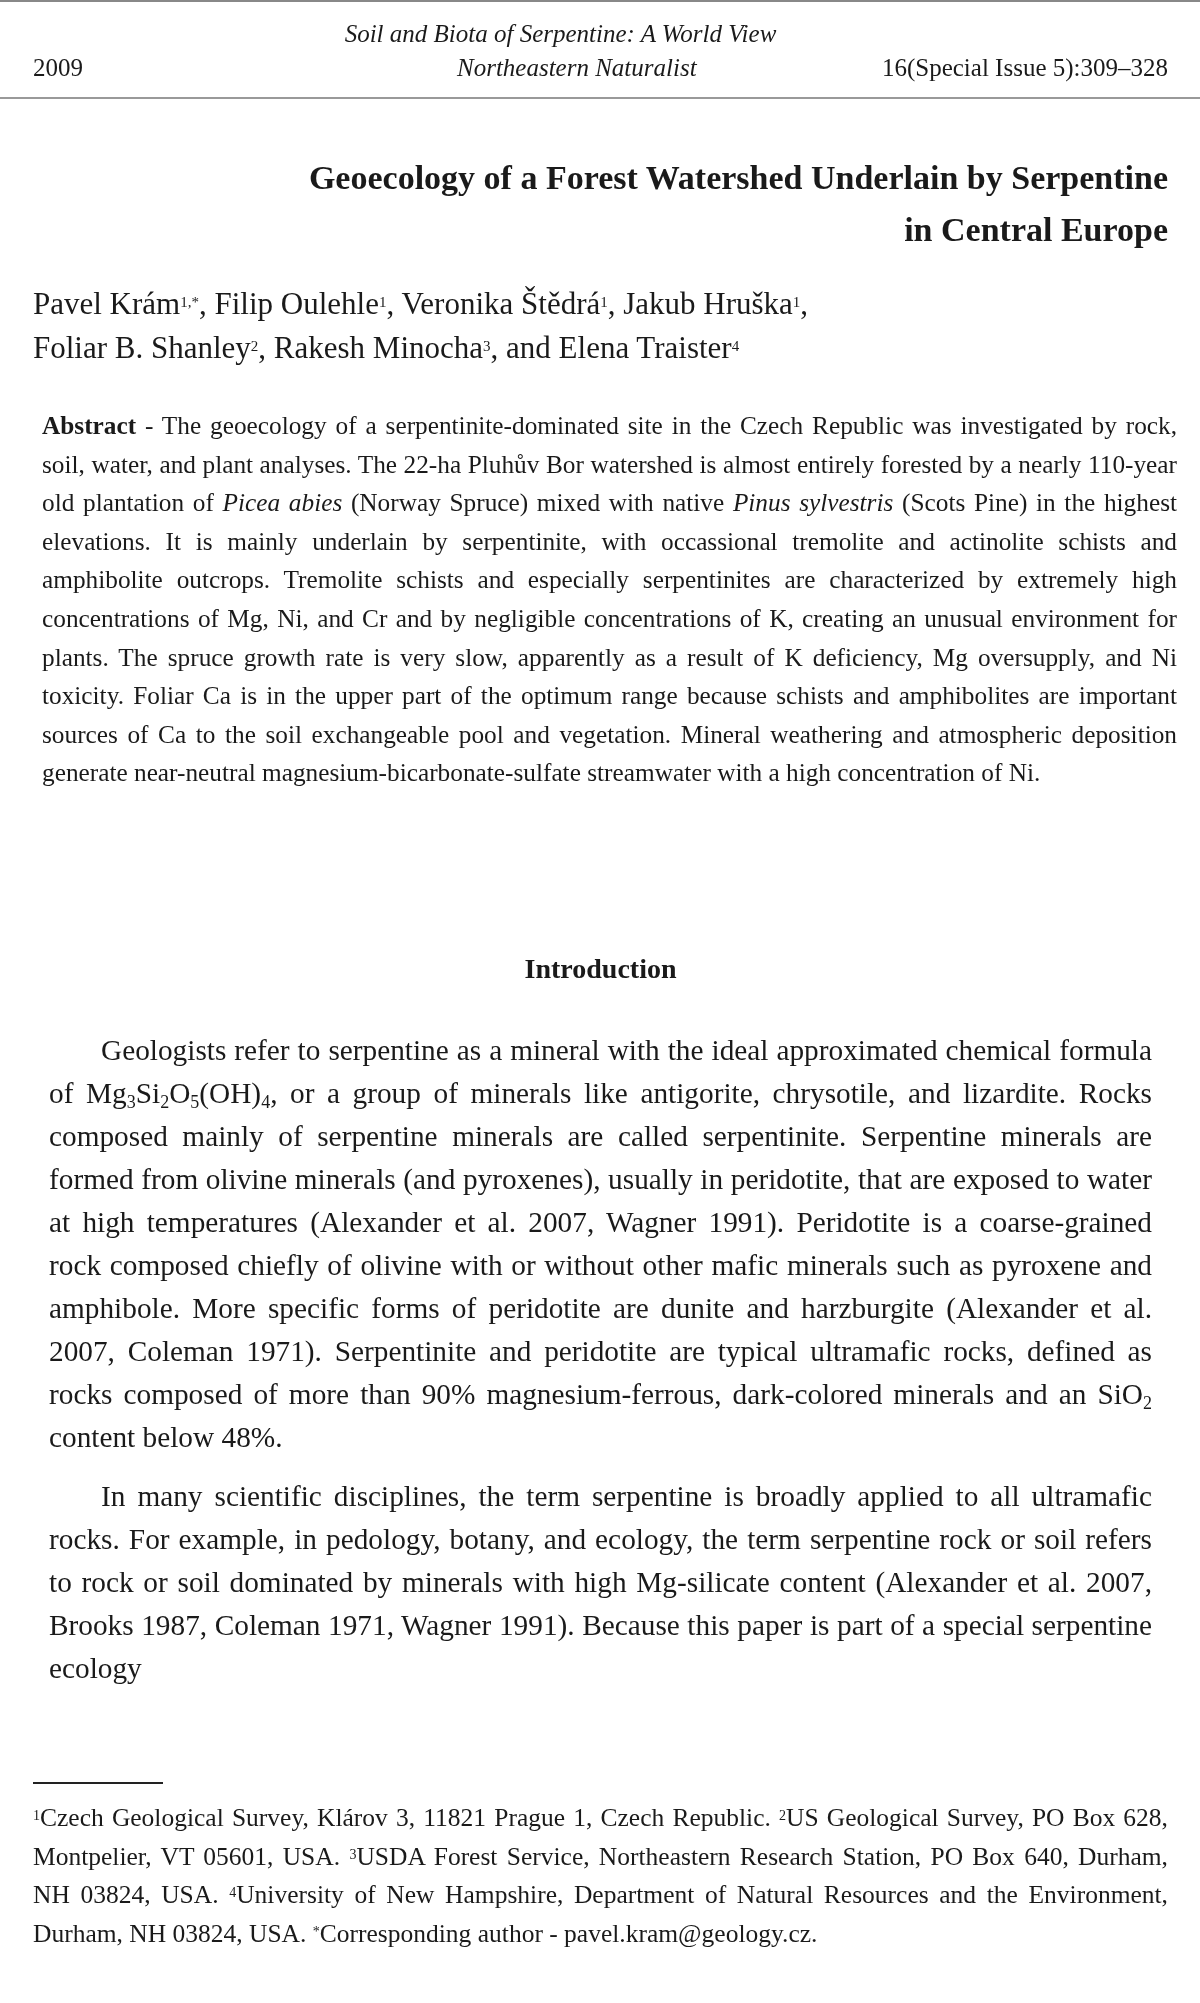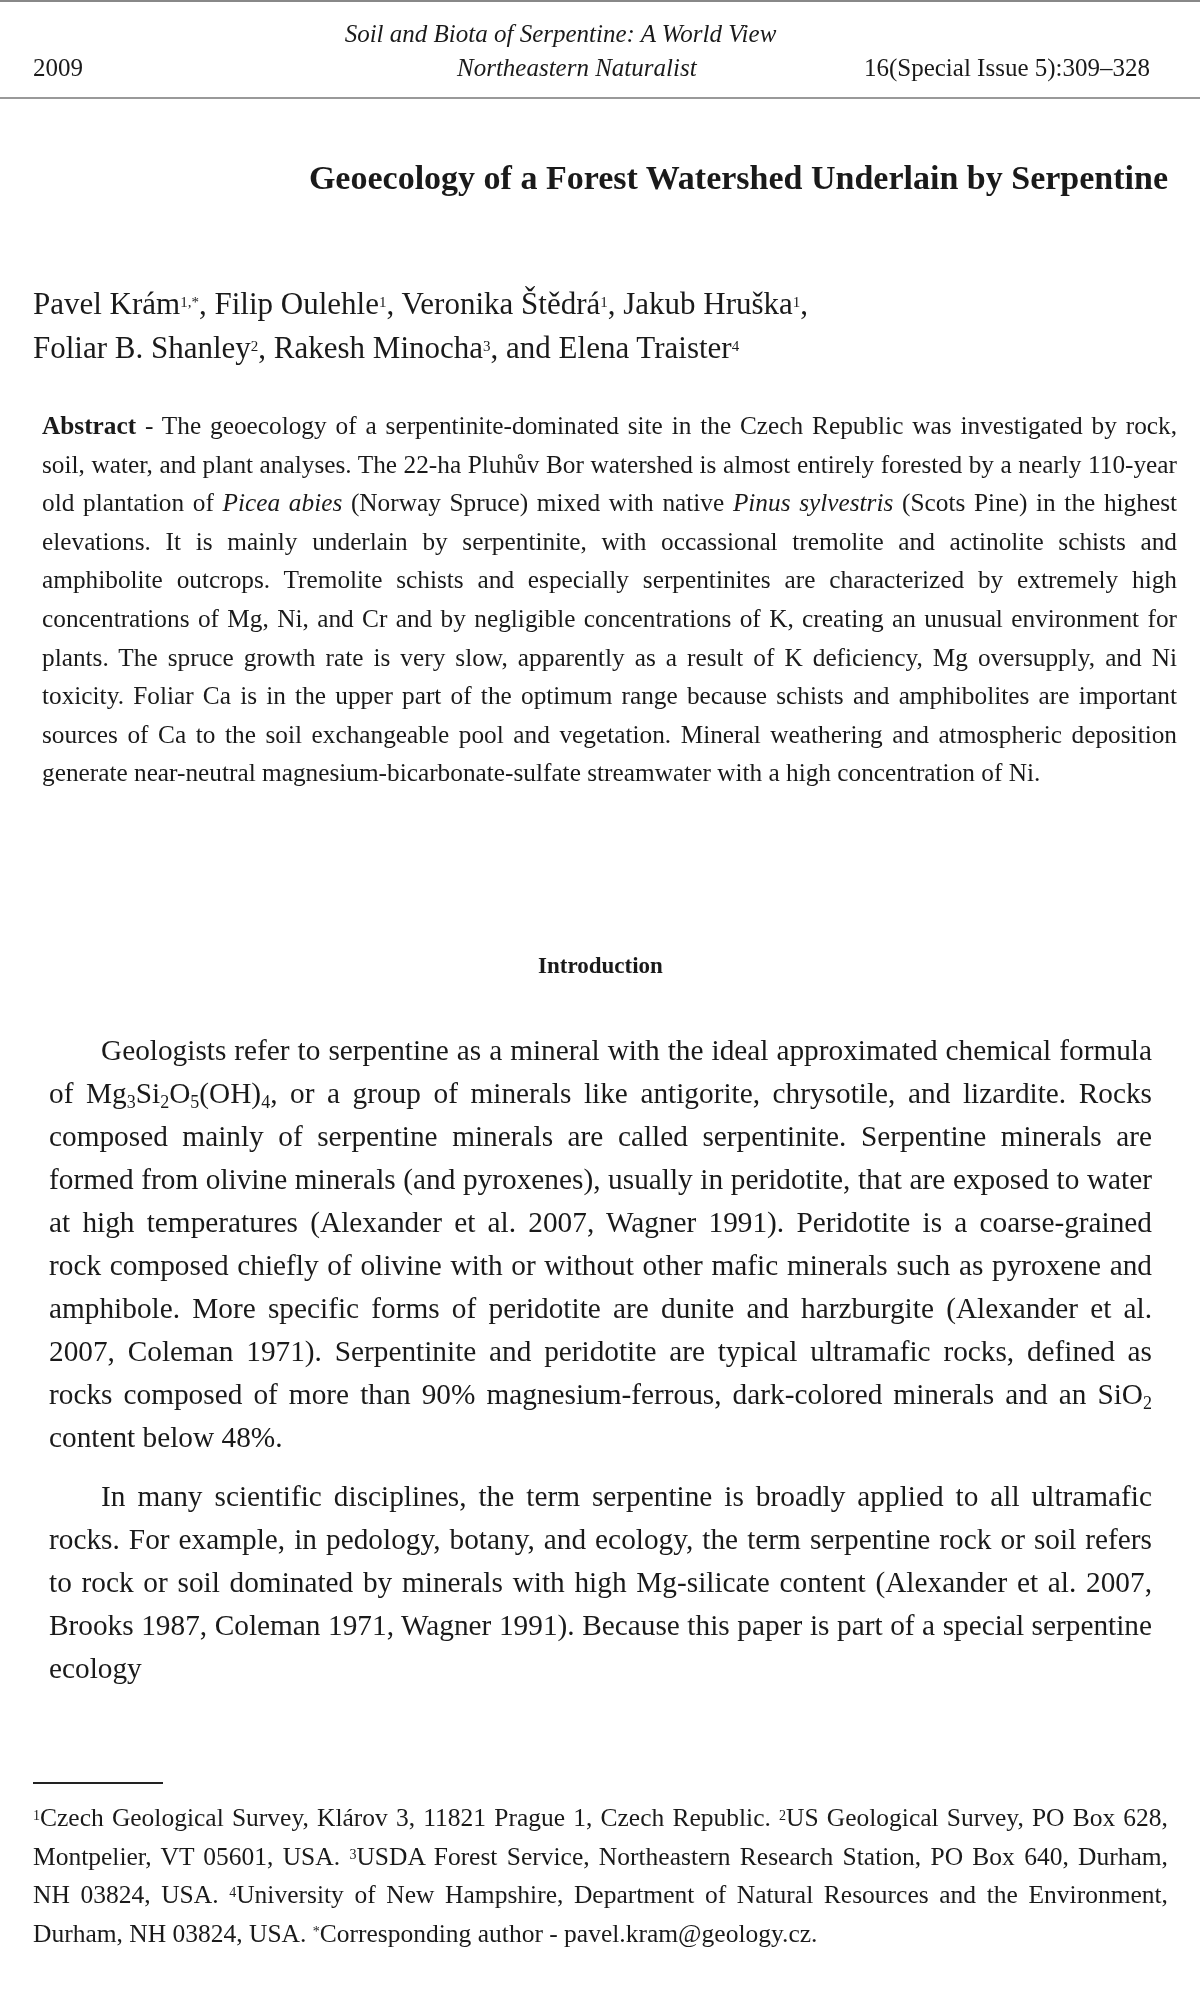--- a/index.html
+++ b/index.html
@@ -8,35 +8,35 @@
     font-family: "Liberation Serif", "DejaVu Serif", serif;
     color: #1a1a1a;
   }
   .page { position: absolute; left: 33px; top: 0; width: 1135px; }
   .hdr-top { position: absolute; left: 0; top: 0; width: 1200px; height: 2px; background: #888; }
   .running-head { position: absolute; top: 20px; left: 0; width: 1135px; font-size: 25px; }
   .rh-journal-series { text-align: center; font-style: italic; padding-left: 380px; box-sizing: border-box; width: 100%; position: absolute; top: 0; left: -230px; }
   .rh-row { position: absolute; top: 34px; left: 0; width: 100%; }
   .rh-year { position: absolute; left: 0; }
   .rh-journal { position: absolute; left: 424px; font-style: italic; }
-  .rh-issue { position: absolute; right: 18px; }
+  .rh-issue { position: absolute; right: 0; }
   .hdr-rule { position: absolute; left: 0; top: 97px; width: 1200px; height: 2px; background: #999; }
 
   .title { position: absolute; top: 136px; left: 0; width: 1135px; text-align: right;
     font-weight: bold; font-size: 34px; line-height: 52px; margin-top: 16px; }
   .authors { position: absolute; top: 282px; left: 0; width: 1135px; text-align: left;
     font-size: 31px; line-height: 44px; }
   .authors sup { font-size: 15px; vertical-align: top; position: relative; top: -2px; }
 
   .abstract { position: absolute; top: 406px; left: 9px; width: 1135px; font-size: 25.3px;
     line-height: 38.6px; text-align: justify; }
   .abstract .label { font-weight: bold; }
 
   .section-heading { position: absolute; top: 953px; left: 0; width: 1135px; text-align: center;
-    font-weight: bold; font-size: 23px; }
+    font-weight: bold; font-size: 28px; }
 
   .body-text { position: absolute; top: 1013px; left: 0; width: 1135px; font-size: 29.3px;
     line-height: 43px; text-align: justify; }
   .body-text p { margin: 16px; text-indent: 52px; }
   .body-text sub { font-size: 18px; vertical-align: -5px; line-height: 0; }
 
   .footnote-rule { position: absolute; top: 1782px; left: 0; width: 130px; height: 1.5px; background: #222; }
   .footnotes { position: absolute; top: 1799px; left: 0; width: 1135px; font-size: 25.5px;
     line-height: 38.6px; text-align: justify; }
   .footnotes sup { font-size: 14px; vertical-align: top; position: relative; top: -2px; }
@@ -54,20 +54,21 @@
       <span class="rh-journal">Northeastern Naturalist</span>
       <span class="rh-issue">16(Special Issue 5):309–328</span>
     </div>
   </div>
 </div>
 <div class="hdr-rule"></div>
 
 <div class="page">
   <div class="title">
     <div>Geoecology of a Forest Watershed Underlain by Serpentine</div>
+    <div>in Central Europe</div>
   </div>
 
   <div class="authors">
     <div>
       <span><span>Pavel Krám</span><sup>1,*</sup></span><span>, </span>
       <span><span>Filip Oulehle</span><sup>1</sup></span><span>, </span>
       <span><span>Veronika Štědrá</span><sup>1</sup></span><span>, </span>
       <span><span>Jakub Hruška</span><sup>1</sup></span><span>,</span>
     </div>
     <div>

